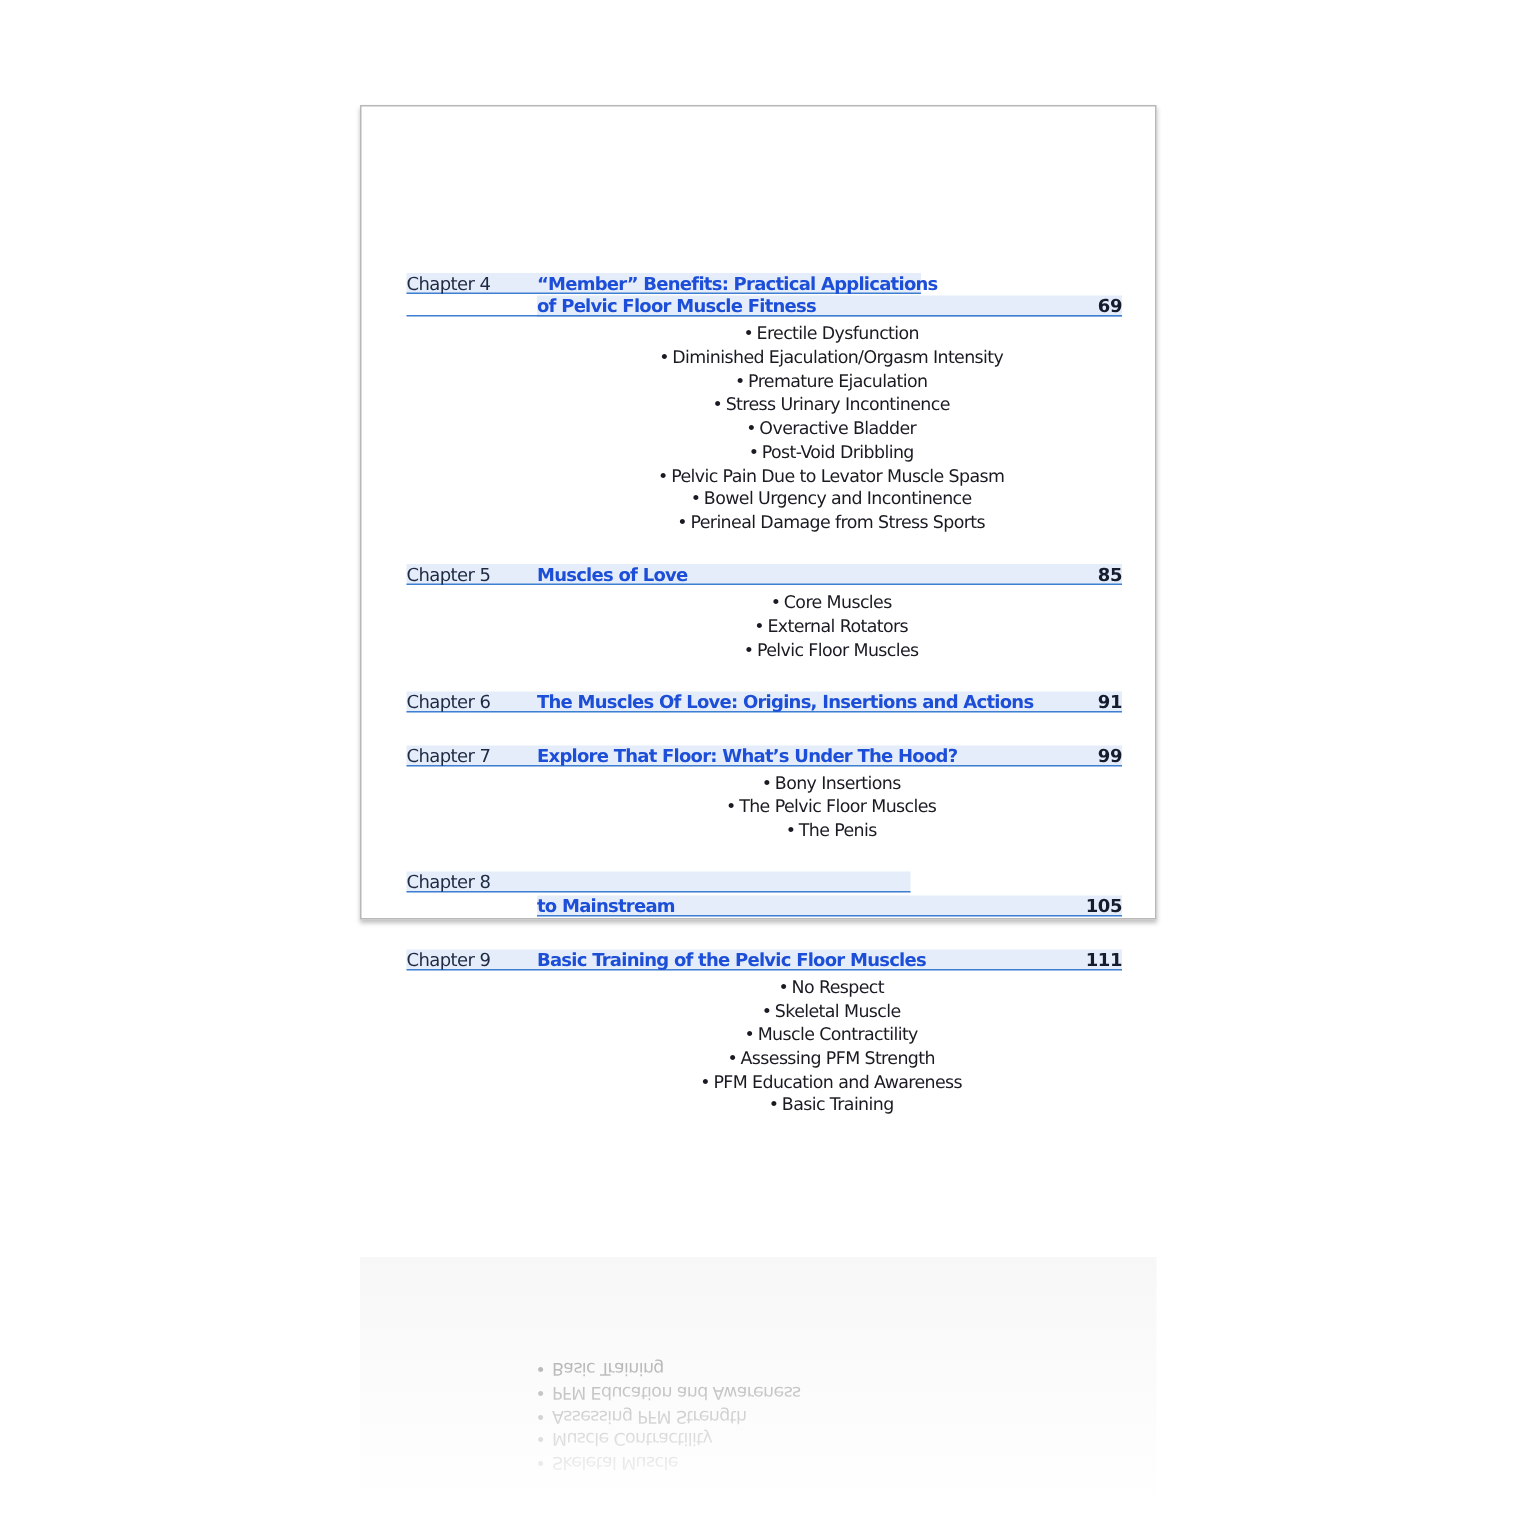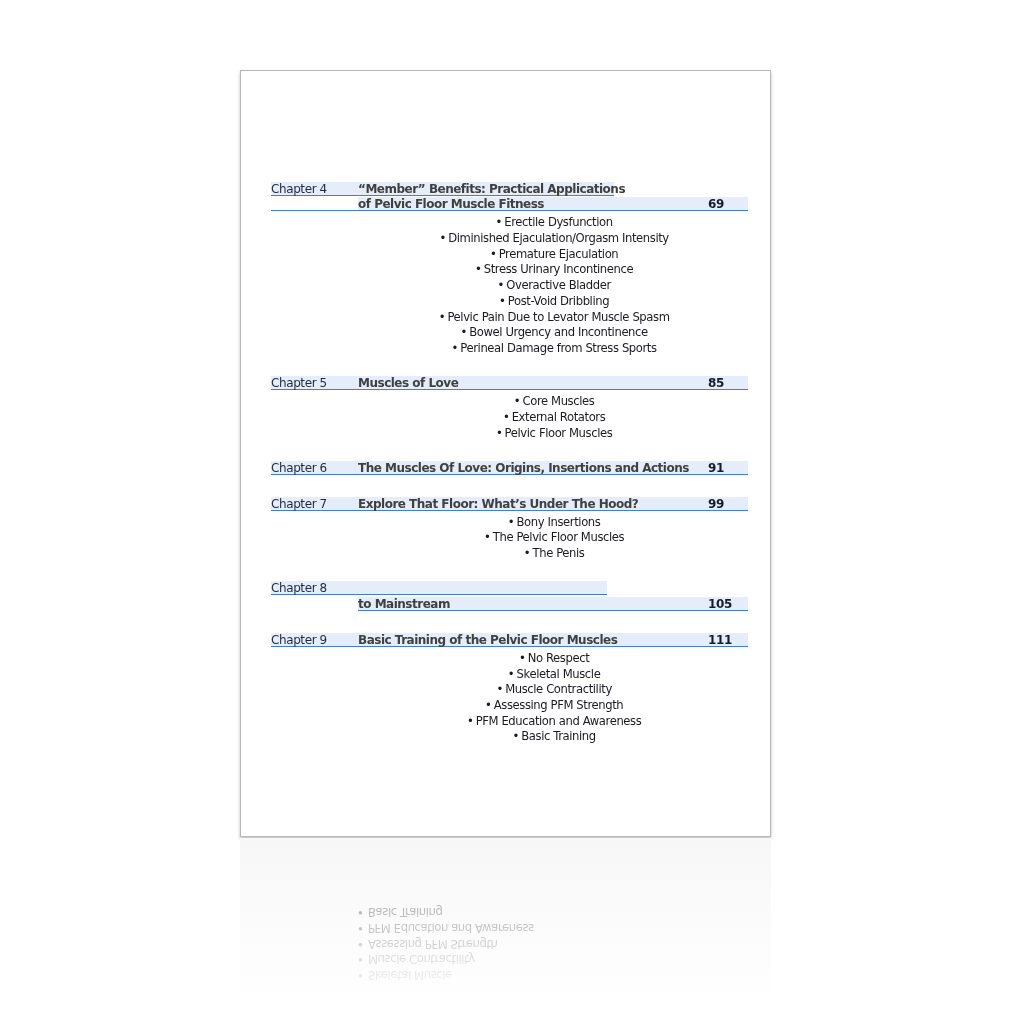--- a/index.html
+++ b/index.html
@@ -7,21 +7,21 @@
       width: 1024px; height: 1024px;
       background: #ffffff;
       position: relative;
       overflow: hidden;
       font-family: "DejaVu Sans", sans-serif;
       color: #1a1a2a;
     }
     .page {
       position: absolute;
       left: 240px; top: 70px;
-      width: 531px; height: 767px;
+      width: 531px; height: 543px;
       background: #ffffff;
       border: 1px solid #b8b8b8;
       box-shadow: 0 2px 3px rgba(0,0,0,0.25);
       box-sizing: border-box;
     }
     .toc { position: absolute; left: 30px; top: 109px; width: 477px; }
     .entry { position: relative; }
     .row {
       position: relative;
       display: flex;
@@ -41,32 +41,33 @@
       color: #1e2a44;
       letter-spacing: -0.4px;
       line-height: 14px;
       white-space: nowrap;
     }
     .chap-title {
       position: relative;
       flex: 1;
       font-size: 12px;
       font-weight: bold;
-      color: #404040;
+      color: #1d4ed8;
       letter-spacing: -0.5px;
       line-height: 14px;
       white-space: nowrap;
     }
     .chap-page {
       position: relative;
       font-size: 12px;
       font-weight: bold;
       color: #141c2e;
       letter-spacing: -0.3px;
       line-height: 14px;
+      text-align: right;
       width: 40px;
     }
     .items { margin: 4px 0 0 87px; padding: 0; list-style: none; text-align: center; }
     .items li {
       font-size: 11.6px;
       line-height: 15.7px;
       height: 15.7px;
       color: #1a1a22;
       letter-spacing: -0.4px;
       white-space: nowrap;

